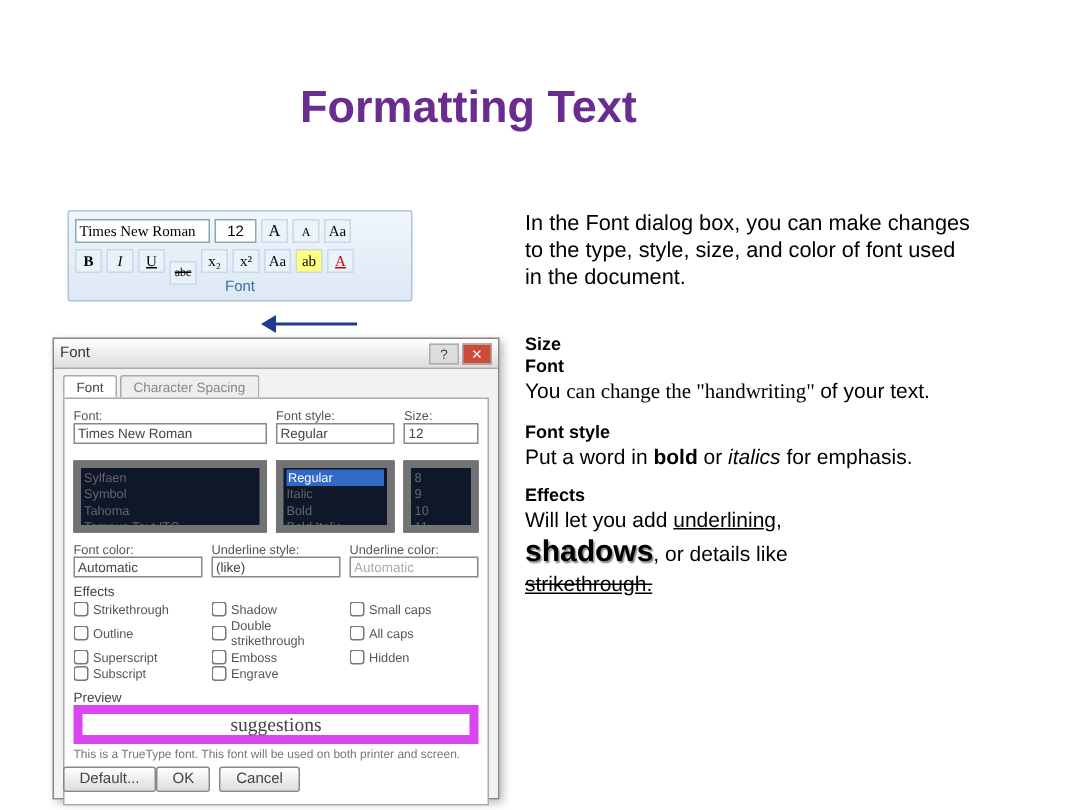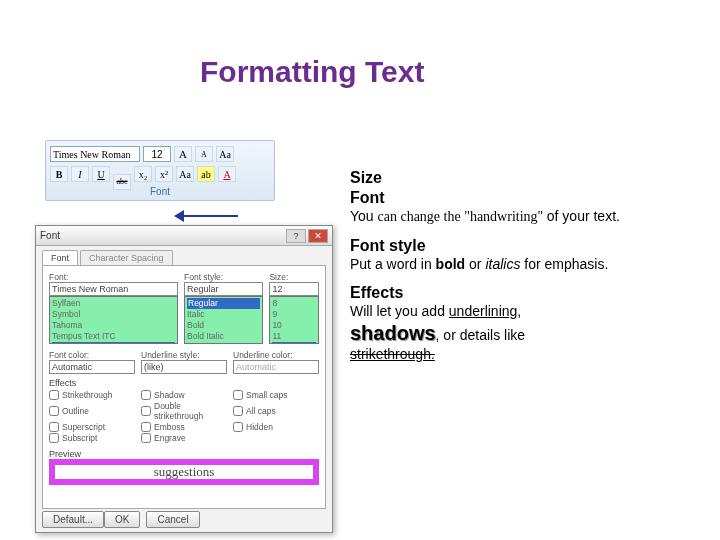--- a/index.html
+++ b/index.html
@@ -61,38 +61,38 @@
     color: #444;
   }
   .dialog .titlebar { height:20px; background:linear-gradient(#fff,#ddd); border-bottom:1px solid #aaa; display:flex; align-items:center; padding:0 4px; justify-content:space-between;}
   .dialog .titlebar .ttxt { font-size:10px; color:#333;}
   .dialog .titlebar .winbtns { display:flex; gap:2px;}
   .dialog .titlebar .winbtns span { width:20px; height:14px; background:#ddd; border:1px solid #aaa; font-size:9px; display:flex;align-items:center;justify-content:center;}
   .dialog .titlebar .winbtns .close{ background:#cc4b3a; color:#fff;}
   .tabs { display:flex; gap:2px; padding:4px 6px 0 6px;}
   .tabs .tab { padding:2px 8px; border:1px solid #aaa; background:#fff; border-bottom:none; font-size:9px; border-radius:2px 2px 0 0;}
   .tabs .tab.inactive{ background:#eee; color:#888;}
-  .dbody { margin:0 6px; background:#fff; border:1px solid #aaa; padding:6px; height:244px; position:relative;}
+  .dbody { margin:0 6px; background:#fff; border:1px solid #aaa; padding:6px; height:272px; position:relative;}
   .lbl { font-size:8.5px; color:#555; }
   .field { border:1px solid #888; background:#fff; font-size:9px; padding:1px 2px; }
-  .listbox { border:1px solid #737373; background:#86efac; font-size:8.5px; overflow:hidden; line-height:11px; padding:1px 2px; color:#666;}
+  .listbox { border:5px solid #737373; background:#0f172a; font-size:8.5px; overflow:hidden; line-height:11px; padding:1px 2px; color:#666;margin-top:11px;}
   .listbox .sel { background:#316ac5; color:#fff; padding:0 1px;}
   .section-title { font-size:9px; color:#444; margin-top:4px;}
   .effects { display:grid; grid-template-columns: repeat(3,1fr); gap:1px 6px; margin-top:2px;}
   .cb { display:flex; align-items:center; gap:3px; font-size:8.5px; color:#555;}
   .cb input { width:10px; height:10px; margin:0;}
   .preview { margin-top:6px;}
   .preview-box { border:6px solid #d946ef; background:#fff; height:26px; display:flex; align-items:center; justify-content:center; font-family:'Brush Script MT',cursive; font-size:13px;}
   .note { font-size:8px; color:#777; margin-top:2px;}
   .dfooter { position:absolute; bottom:4px; left:6px; right:6px; display:flex; justify-content:flex-start;}
   .dbtn { border:1px solid #888; background:linear-gradient(#fff,#ddd); padding:2px 10px; font-size:10px; border-radius:2px;}
   
   .rcol { position:absolute; left:350px; top:140px; width:350px; font-size:14.5px; line-height:1.25;}
   .rcol p { margin: 0 0 4px 0; }
-  .hdr { font-weight:bold; font-size:16px; margin-top:10px;}
+  .hdr { font-weight:bold; font-size:12px; margin-top:10px;}
   .indent { margin-left:18px; font-size:14px;}
   .hw { font-family:'Times New Roman',serif;}
   .bold { font-weight:bold;}
   .ital { font-style:italic;}
   .under { text-decoration:underline;}
   .shadow { font-weight:bold; font-size:20px; text-shadow:1px 1px 1px #888;}
   .strike { text-decoration:line-through underline;}
 </style>
 </head>
 <body>
@@ -238,32 +238,34 @@
       <label class="cb">
           <input type="checkbox" style="">
           <span>Engrave</span>
         </label>
       <span></span>
     </div>
 
     <div class="preview">
       <div class="section-title">Preview</div>
       <div class="preview-box">suggestions</div>
+      <div class="note">This is a TrueType font. This font will be used on both printer and screen.</div>
     </div>
   </div>
   <div class="dfooter">
     <div class="dbtn">Default...</div>
     <div style="display:flex; gap:6px;">
       <div class="dbtn">OK</div>
       <div class="dbtn">Cancel</div>
     </div>
   </div>
 </div>
 
 <div class="rcol">
+  <p style="width:300px;">In the Font dialog box, you can make changes to the type, style, size, and color of font used in the document.</p>
 
   <div class="hdr" style="margin-top:28px;">Size</div>
   <div class="hdr" style="margin-top:0;">Font</div>
   <p class="indent">
     <span>You</span>
     <span class="hw"> <span>can change the "handwriting"</span> </span>
     <span>of your text.</span>
   </p>
 
   <div class="hdr">Font style</div>

